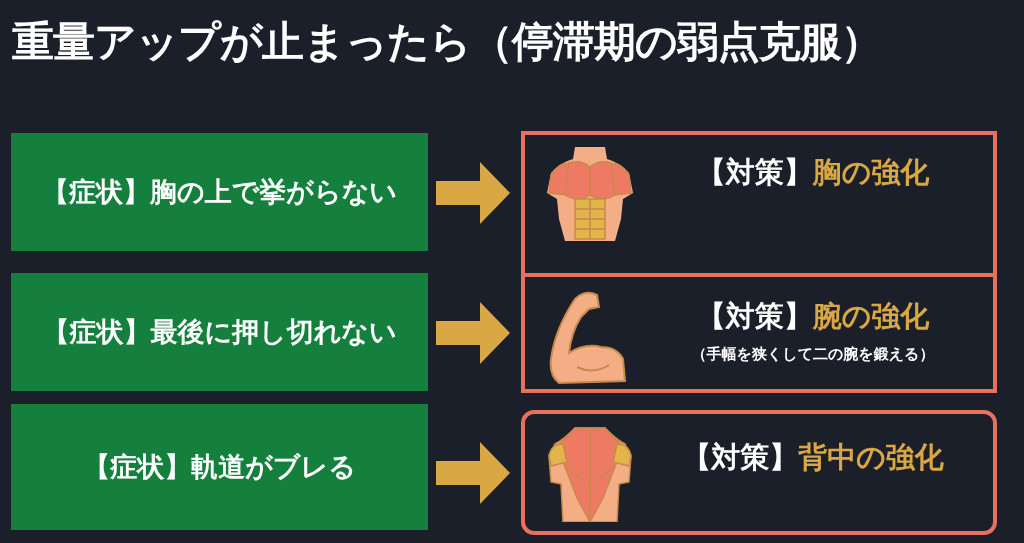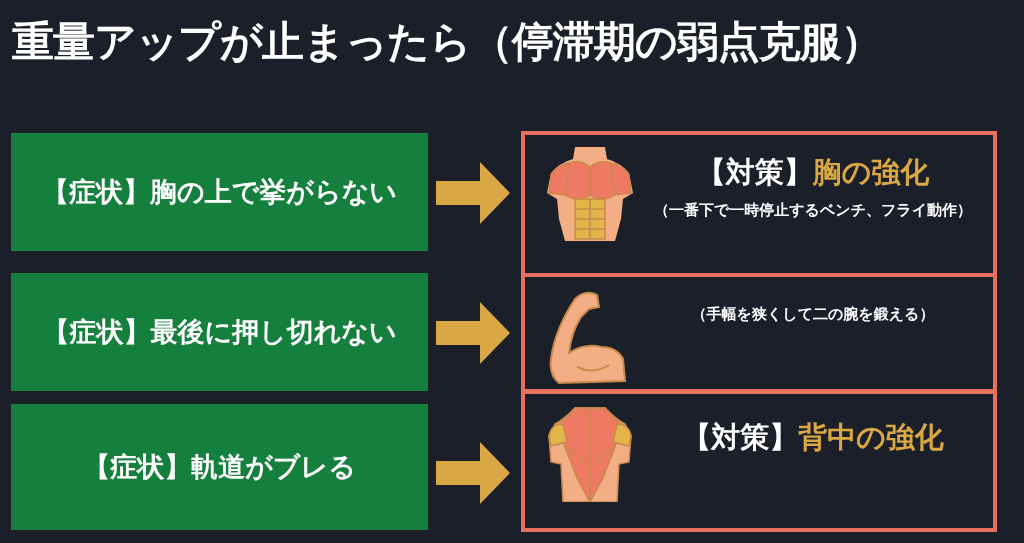--- a/index.html
+++ b/index.html
@@ -54,51 +54,51 @@
       <path d="M24,18 Q36,14 45,22 L45,50 Q32,58 20,50 Z" fill="#ef7a64" stroke="#c78a4a" stroke-width="1.5"></path>
       <path d="M66,18 Q54,14 45,22 L45,50 Q58,58 70,50 Z" fill="#ef7a64" stroke="#c78a4a" stroke-width="1.5"></path>
       <rect x="30" y="54" width="30" height="40" fill="#e2b54a" stroke="#c78a4a" stroke-width="1.5"></rect>
       <line x1="45" y1="54" x2="45" y2="94" stroke="#c78a4a" stroke-width="1.5"></line>
       <line x1="30" y1="64" x2="60" y2="64" stroke="#c78a4a" stroke-width="1.5"></line>
       <line x1="30" y1="74" x2="60" y2="74" stroke="#c78a4a" stroke-width="1.5"></line>
       <line x1="30" y1="84" x2="60" y2="84" stroke="#c78a4a" stroke-width="1.5"></line>
     </svg>
     <div class="sol-text">
       <div class="sol-head"><span class="prefix">【対策】</span><span class="topic">胸の強化</span></div>
-      <div class="sol-sub">（一番下で一時停止するベンチ、フライ動作）</div>
     </div>
   </div>
 </div>
 
 <div class="row" style="top:0;">
   <div class="symptom" style="top:273px;height:118px;text-align:right;">
     <span>【症状】最後に押し切れない</span>
   </div>
   <svg class="arrow" style="top:302px;" viewBox="0 0 74 62">
     <polygon points="0,19 44,19 44,0 74,31 44,62 44,43 0,43" fill="#d9a744"></polygon>
   </svg>
   <div class="solution" style="top:273px;height:120px;">
     <svg class="icon" viewBox="0 0 90 96" style="top:12px;">
       <path d="M30,10 Q40,0 52,6 L54,18 L44,20 L36,28 Q26,44 24,64 Q40,54 56,58 Q72,58 78,70 L80,92 L14,94 Q4,86 6,70 Q10,40 30,10 Z" fill="#f3ae86" stroke="#c78a4a" stroke-width="2"></path>
       <path d="M32,78 Q48,86 64,76" fill="none" stroke="#c78a4a" stroke-width="2"></path>
     </svg>
     <div class="sol-text" style="top:20px;">
+      <div class="sol-head"><span class="prefix">【対策】</span><span class="topic">腕の強化</span></div>
       <div class="sol-sub">（手幅を狭くして二の腕を鍛える）</div>
     </div>
   </div>
 </div>
 
 <div class="row" style="top:0;">
   <div class="symptom" style="top:404px;height:126px;">
     <span>【症状】軌道がブレる</span>
   </div>
   <svg class="arrow" style="top:442px;" viewBox="0 0 74 62">
     <polygon points="0,19 44,19 44,0 74,31 44,62 44,43 0,43" fill="#d9a744"></polygon>
   </svg>
-  <div class="solution" style="top:390px;height:142px;">
+  <div class="solution" style="top:410px;height:125px;border-radius:13px;">
     <svg class="icon" viewBox="0 0 90 96" style="top:12px;">
       <path d="M30,2 L60,2 Q72,14 80,18 L86,30 L84,56 L74,58 L72,96 L18,96 L16,58 L6,56 L4,30 L10,18 Q18,14 30,2 Z" fill="#f3ae86" stroke="#c78a4a" stroke-width="1.5"></path>
       <path d="M30,2 L60,2 Q68,12 78,20 L58,72 L45,96 L32,72 L12,20 Q22,12 30,2 Z" fill="#ef7a64" stroke="#c78a4a" stroke-width="1.5"></path>
       <path d="M4,30 Q6,18 18,18 L22,36 L6,40 Z" fill="#e2b54a" stroke="#c78a4a" stroke-width="1.5"></path>
       <path d="M86,30 Q84,18 72,18 L68,36 L84,40 Z" fill="#e2b54a" stroke="#c78a4a" stroke-width="1.5"></path>
       <line x1="45" y1="4" x2="45" y2="96" stroke="#c78a4a" stroke-width="1.5"></line>
       <line x1="20" y1="40" x2="40" y2="56" stroke="#c78a4a" stroke-width="1.5"></line>
       <line x1="70" y1="40" x2="50" y2="56" stroke="#c78a4a" stroke-width="1.5"></line>
     </svg>
     <div class="sol-text" style="top:24px;">

